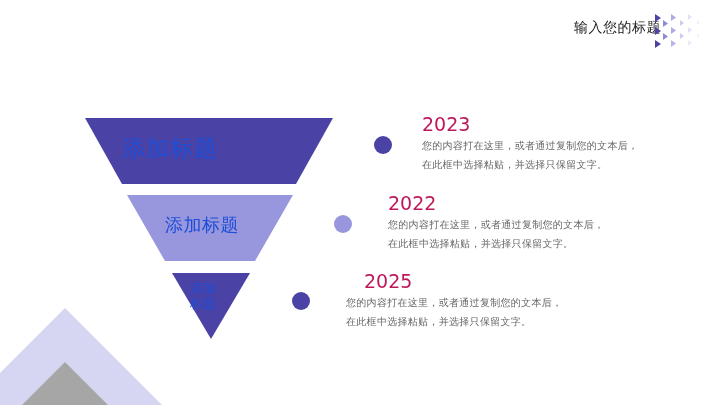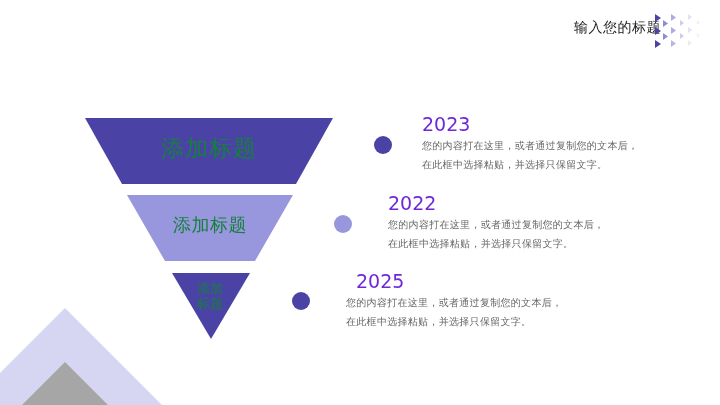--- a/index.html
+++ b/index.html
@@ -8,26 +8,26 @@
     background: #ffffff;
     font-family: "DejaVu Sans", "Liberation Sans", sans-serif;
   }
   .abs { position: absolute; }
   .header-title {
     left: 537px; top: 19px; font-size: 14px; color: #222; letter-spacing: 0.5px; margin-left: 37px;
   }
   .pattern { left: 653px; top: 13px; width: 56px; height: 36px; }
   svg.shapes { position: absolute; left: 0; top: 0; }
   .funnel-label {
-    position: absolute; color: #15803d; text-align: center;
+    position: absolute; color: #1d4ed8; 
   }
   .lbl1 { left: 122px; top: 133px; width: 174px; font-size: 23px; letter-spacing: 1px; }
   .lbl2 { left: 165px; top: 213px; width: 90px; font-size: 18px; letter-spacing: 0.5px; }
   .lbl3 { left: 190px; top: 281px; width: 40px; font-size: 13px; line-height: 15px; }
-  .year { position: absolute; font-size: 19px; color: #6d28d9; font-weight: normal; }
+  .year { position: absolute; font-size: 19px; color: #be185d; font-weight: normal; }
   .desc { position: absolute; font-size: 10px; color: #666; line-height: 19px; letter-spacing: 0.3px; white-space: nowrap; }
 </style>
 </head>
 <body>
 
 <div class="abs header-title">输入您的标题</div>
 
 <svg class="abs pattern" viewBox="0 0 56 36" width="56" height="36">
   <g>
     <polygon points="2,1 8,5 2,9" fill="#4b42a5"></polygon>
@@ -74,17 +74,17 @@
   <div>您的内容打在这里，或者通过复制您的文本后，</div>
   <div>在此框中选择粘贴，并选择只保留文字。</div>
 </div>
 
 <div class="year" style="left:388px; top:192px;">2022</div>
 <div class="desc" style="left:388px; top:215px;">
   <div>您的内容打在这里，或者通过复制您的文本后，</div>
   <div>在此框中选择粘贴，并选择只保留文字。</div>
 </div>
 
-<div class="year" style="left:356px; top:270px;text-align:right;">2025</div>
+<div class="year" style="left:364px; top:270px;text-align:right;">2025</div>
 <div class="desc" style="left:346px; top:293px;">
   <div>您的内容打在这里，或者通过复制您的文本后，</div>
   <div>在此框中选择粘贴，并选择只保留文字。</div>
 </div>
 
 </body></html>

